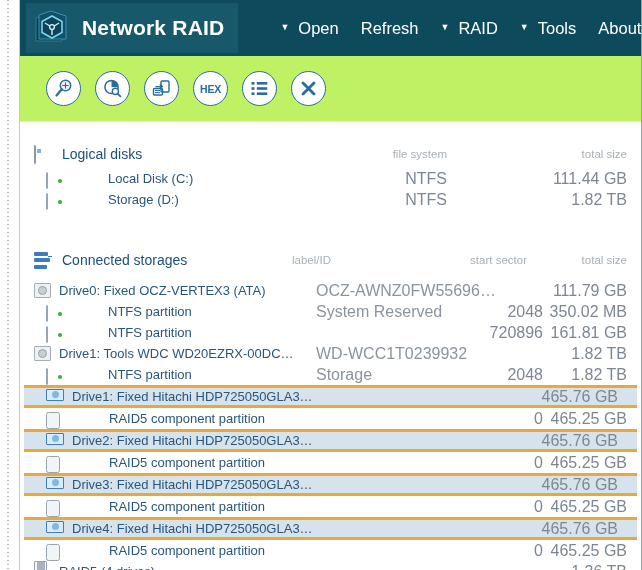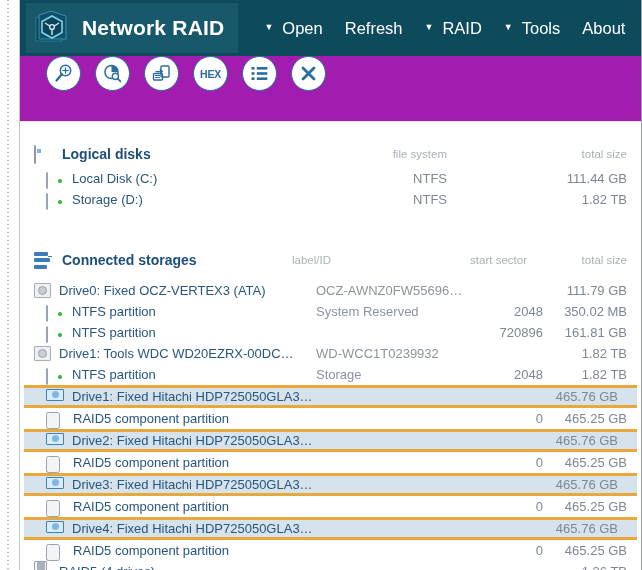--- a/index.html
+++ b/index.html
@@ -46,20 +46,21 @@
   }
 
   
   .titlebar {
     position: relative;
     height: 56px;
     background: #0d4a5c;
     display: flex;
     align-items: center;
     overflow: hidden;
+    gap: 16px;
   }
   .logo-block {
     display: flex; align-items: center;
     background: #17596b;
     height: 50px;
     padding: 0 14px 0 6px;
     margin-left: 6px;
   }
   .logo-mark {
     width: 40px; height: 40px;
@@ -90,22 +91,23 @@
     font-size: 9px;
     margin-right: 9px;
     position: relative;
     top: -1px;
   }
 
   
   .toolbar {
     height: 66px;
     display: flex;
+    align-items: center;
     padding-left: 26px;
-    background: #a21caf;
+    background: #bef264;
     border-bottom: 1px solid #e6e6e6;
   }
   .tb-btn {
     width: 35px; height: 35px;
     border: 1.6px solid #2a6c9e;
     border-radius: 50%;
     margin-right: 14px;
     display: flex; align-items: center; justify-content: center;
     color: #2a6c9e;
     background: #ffffff;
@@ -126,21 +128,21 @@
   .section { margin-top: 0; }
 
   .sec-header {
     display: flex; align-items: center;
     height: 28px;
     padding-left: 14px;
     position: relative;
   }
   .sec-header .sec-title {
     font-size: 14px;
-    font-weight: bold;
+    font-weight: normal;
     color: #1d4f7a;
     margin-left: 10px;
   }
   .col {
     position: absolute;
     font-size: 11.5px;
     color: #a8b0b8;
     text-align: right;
   }
   .col.c-fs    { right: 194px; }
@@ -151,27 +153,27 @@
   .row {
     position: relative;
     height: 21px;
     display: flex;
     align-items: center;
     padding-left: 14px;
     font-size: 13px;
     color: #28567d;
     white-space: nowrap;
   }
-  .row.indent1 { padding-left: 26px; }
+  .row.indent1 { padding-left: 26px; gap: 36px; }
 
   .row .name { margin-left: 8px; }
 
   .row .val {
     position: absolute;
-    font-size: 13px;
+    font-size: 16px;
     color: #7d8793;
     text-align: right;
     padding-left: 24px;
   }
   .row .val.v-fs     { right: 194px; }
   .row .val.v-label  { left: 272px; text-align: right; color: #8b949e; }
   .row .val.v-sector { right: 98px; }
   .row .val.v-size   { right: 14px; }
 
   .row.sel {

